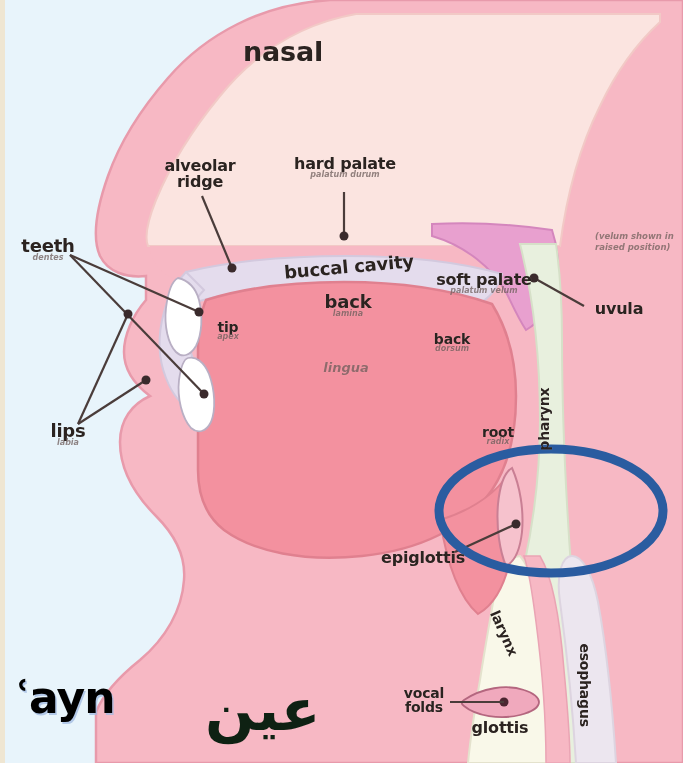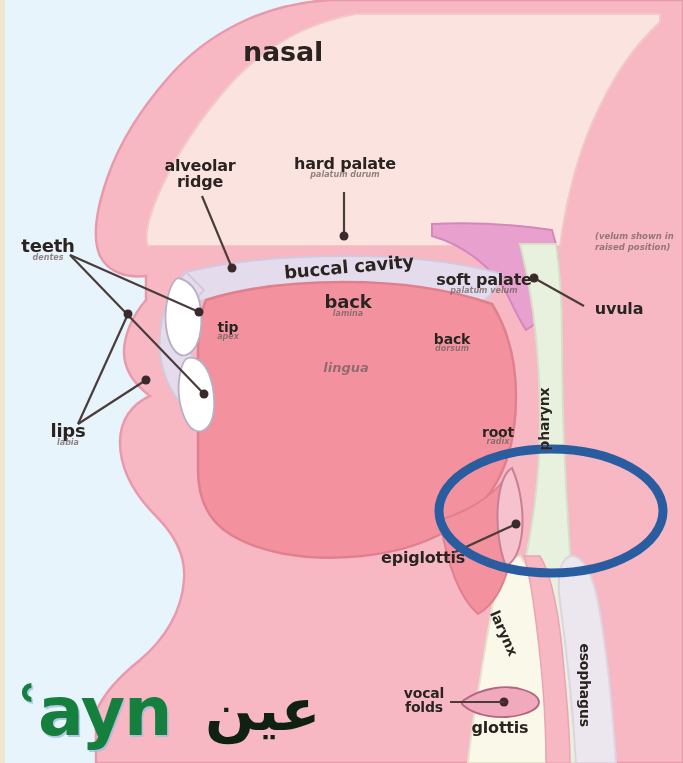--- a/index.html
+++ b/index.html
@@ -57,23 +57,23 @@
     opacity: 0.8;
     margin-left: 17px;
   }
   .rot-left  { transform: rotate(-90deg); transform-origin: 50% 50%; }
   .rot-right { transform: rotate(90deg);  transform-origin: 50% 50%; }
 
   #translit {
     position: absolute;
     left: 14px;
     top: 672px;
-    font-size: 68px;
-    font-weight: bold;
-    color: #15803d;
+    font-size: 44px;
+    font-weight: bold;
+    color: #000000;
     letter-spacing: -1px;
     text-shadow: 1.5px 1.5px 0 rgba(160,185,225,0.75);
   }
   #arabic {
     position: absolute;
     left: 205px;
     top: 676px;
     font-size: 58px;
     font-weight: bold;
     color: #0e2113;

